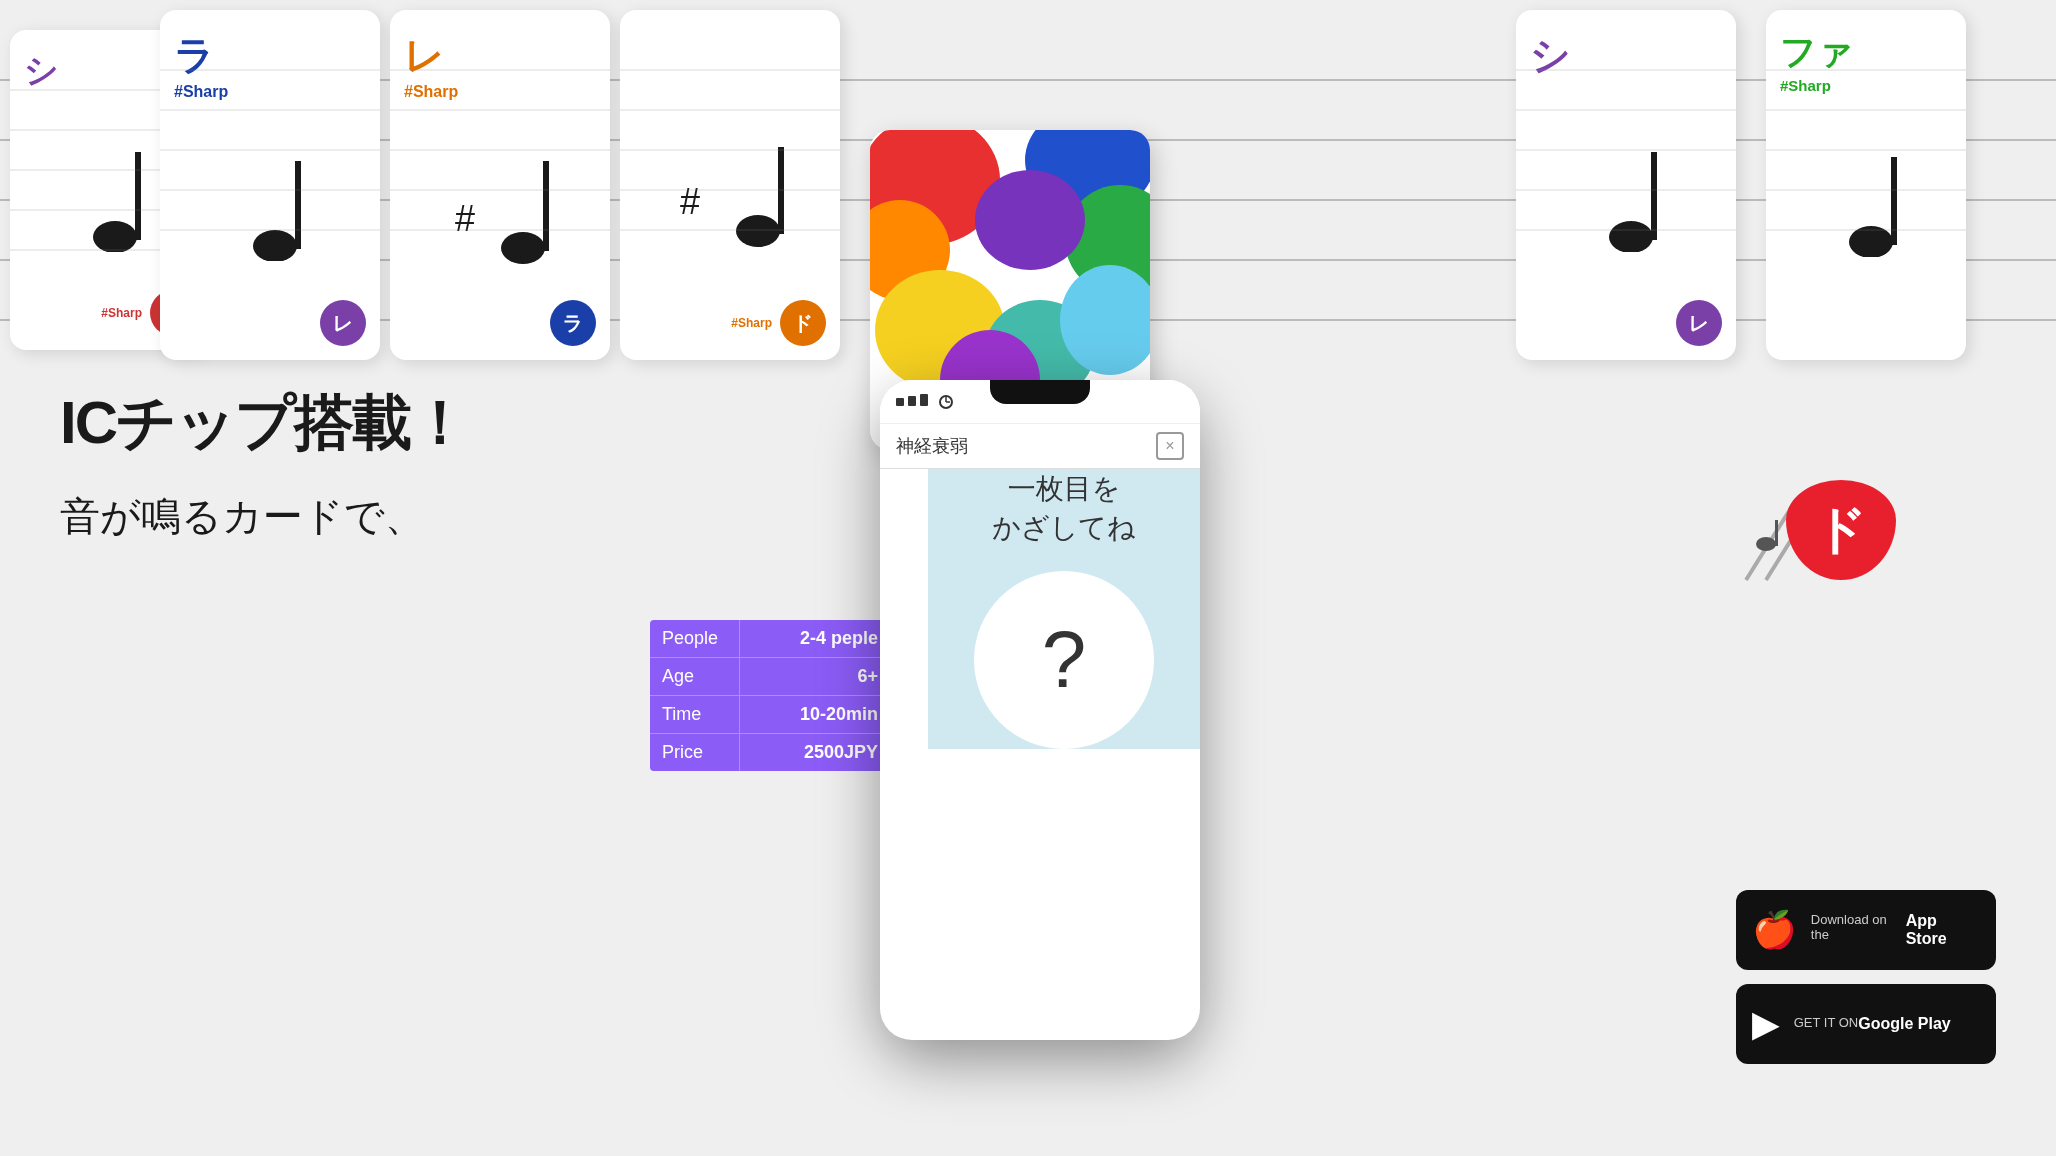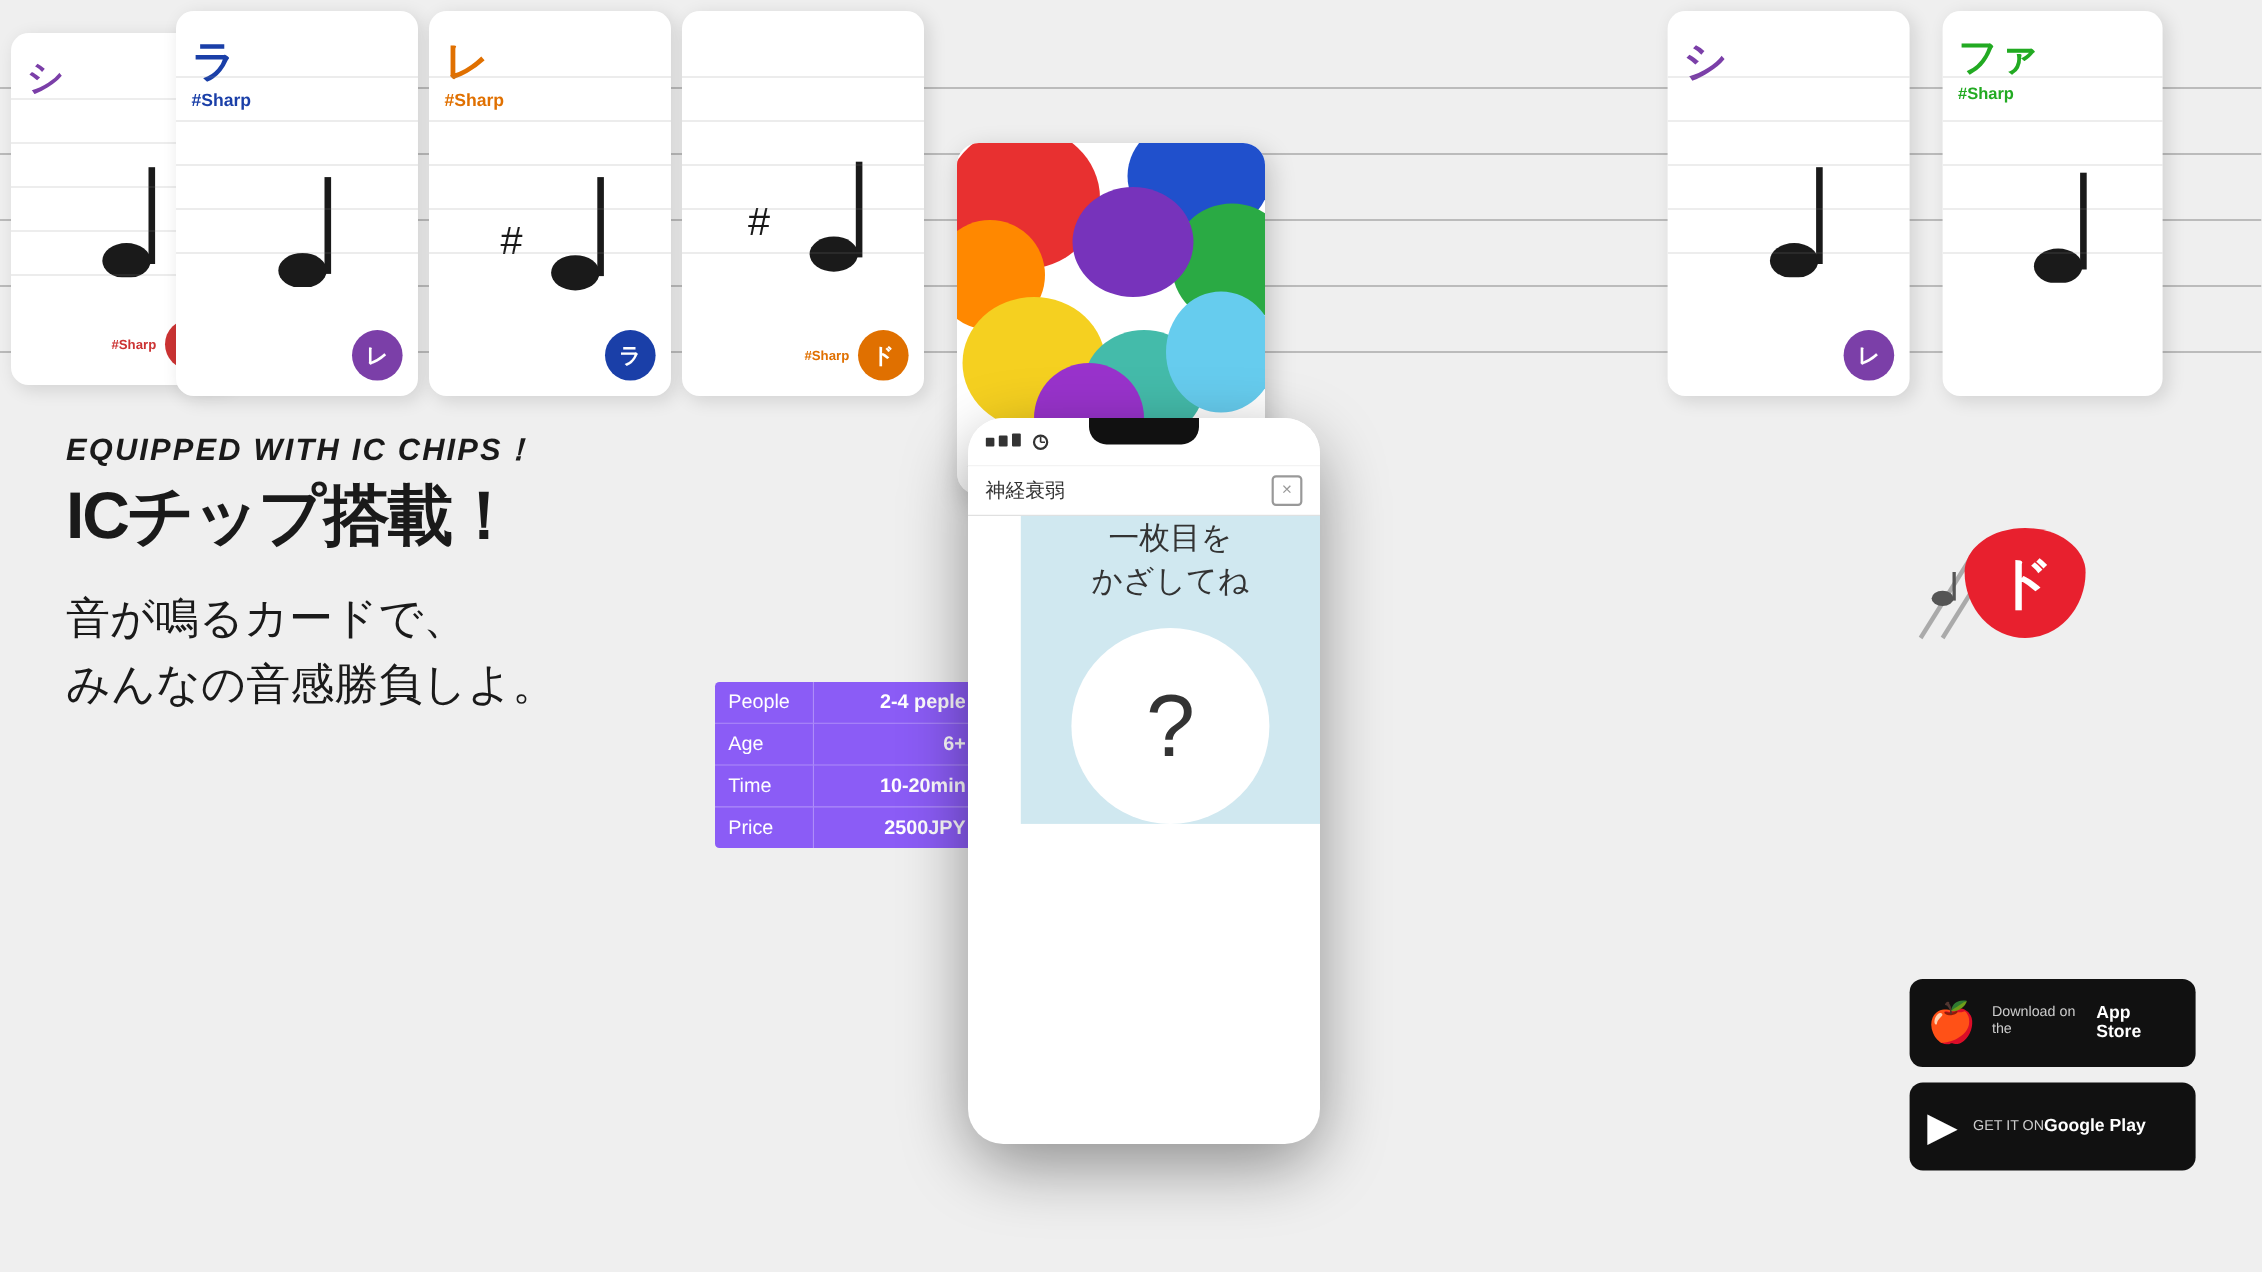--- a/index.html
+++ b/index.html
@@ -457,25 +457,23 @@
     <span style="font-size:15px; font-weight:700; color:#22aa22;">#Sharp</span>
   </div>
   <svg width="100" height="120" viewBox="0 0 100 120">
     <ellipse cx="55" cy="105" rx="22" ry="16" fill="#1a1a1a"></ellipse>
     <rect x="75" y="20" width="6" height="88" fill="#1a1a1a"></rect>
   </svg>
   <div style="height:46px;"></div>
 </div>
 
 <div class="text-section">
-  <div class="subtitle-en">EQUIPPED WITH IC CHIPS！</div>
   <div class="title-ja">ICチップ搭載！</div>
   <div class="desc-ja">
     <span>音が鳴るカードで、</span><br>
-    <span>みんなの音感勝負しよ。</span>
   </div>
 </div>
 
 <div class="info-table">
   <div class="info-row">
     <div class="info-label">People</div>
     <div class="info-value">2-4 peple</div>
   </div>
   <div class="info-row">
     <div class="info-label">Age</div>

